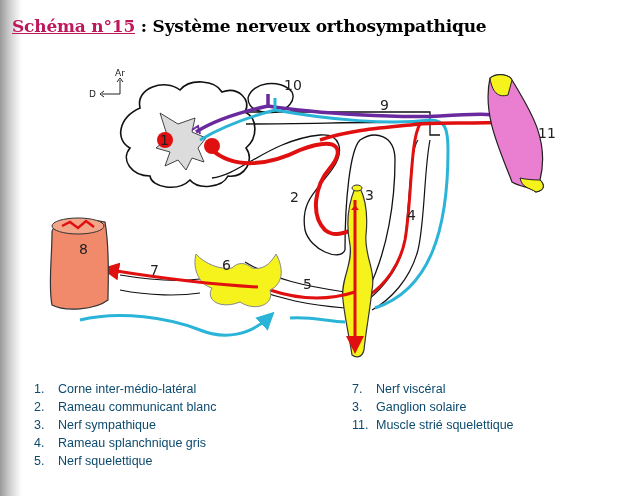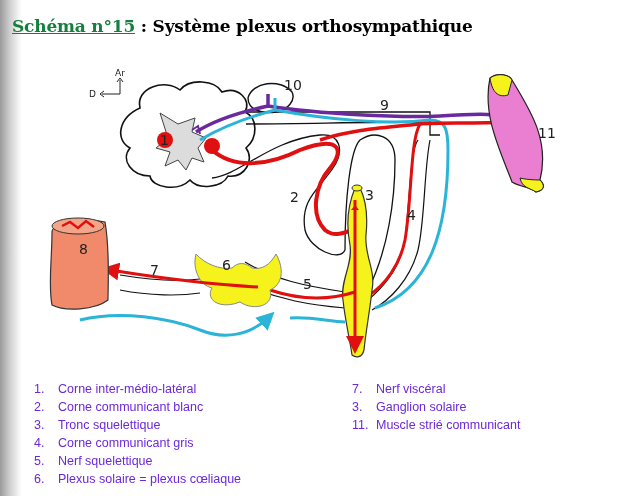--- a/index.html
+++ b/index.html
@@ -10,37 +10,37 @@
   }
   .page-shadow {
     position: absolute; left: 0; top: 0; width: 22px; height: 496px;
     background: linear-gradient(to right, #9a9a9a 0%, #cfcfcf 45%, #f4f4f4 85%, #ffffff 100%);
   }
   .title {
     position: absolute; left: 12px; top: 16px;
     font-family: "DejaVu Serif", serif; font-weight: bold; font-size: 17px;
     color: #000; white-space: nowrap; letter-spacing: -0.2px;
   }
-  .title .link { color: #15803d; text-decoration: underline; }
+  .title .link { color: #be185d; text-decoration: underline; }
   .diagram { position: absolute; left: 0; top: 50px; width: 624px; height: 320px; }
   .lbl { font-family: "DejaVu Sans", sans-serif; font-size: 14px; fill: #222; }
   .axl { font-family: "DejaVu Sans", sans-serif; font-size: 9px; fill: #222; }
-  .legend { position: absolute; top: 380px; font-size: 12.5px; color: #6d28d9; line-height: 18px; }
+  .legend { position: absolute; top: 380px; font-size: 12.5px; color: #0c4a6e; line-height: 18px; }
   .legend.col1 { left: 34px; }
   .legend.col2 { left: 352px; }
   .legend .row { white-space: nowrap; }
   .legend .num { display: inline-block; width: 24px; text-align: left; }
 </style>
 </head>
 <body>
 
 <div class="page-shadow"></div>
 
 <div class="title">
-  <span class="link">Schéma n°15</span><span> : </span><span>Système plexus orthosympathique</span>
+  <span class="link">Schéma n°15</span><span> : </span><span>Système nerveux orthosympathique</span>
 </div>
 
 <svg class="diagram" viewBox="0 50 624 320" width="624" height="320">
   <defs>
     <marker id="arR" markerWidth="6" markerHeight="6" refX="3" refY="3" orient="auto">
       <path d="M0,0 L6,3 L0,6 Z" fill="#e01010"></path>
     </marker>
     <marker id="arC" markerWidth="6" markerHeight="6" refX="3" refY="3" orient="auto">
       <path d="M0,0 L6,3 L0,6 Z" fill="#2ab4d8"></path>
     </marker>
@@ -108,24 +108,23 @@
   <text class="lbl" x="222" y="270">6</text>
   <text class="lbl" x="150" y="275">7</text>
   <text class="lbl" x="79" y="254">8</text>
   <text class="lbl" x="380" y="110">9</text>
   <text class="lbl" x="284" y="90">10</text>
   <text class="lbl" x="538" y="138">11</text>
 </svg>
 
 <div class="legend col1">
   <div class="row"><span class="num">1.</span><span>Corne inter-médio-latéral</span></div>
-  <div class="row"><span class="num">2.</span><span>Corne communicant blanc</span></div>
-  <div class="row"><span class="num">3.</span><span>Tronc squelettique</span></div>
-  <div class="row"><span class="num">4.</span><span>Corne communicant gris</span></div>
+  <div class="row"><span class="num">2.</span><span>Rameau communicant blanc</span></div>
+  <div class="row"><span class="num">3.</span><span>Nerf sympathique</span></div>
+  <div class="row"><span class="num">4.</span><span>Rameau splanchnique gris</span></div>
   <div class="row"><span class="num">5.</span><span>Nerf squelettique</span></div>
-  <div class="row"><span class="num">6.</span><span>Plexus solaire = plexus cœliaque</span></div>
 </div>
 
 <div class="legend col2">
   <div class="row"><span class="num">7.</span><span>Nerf viscéral</span></div>
   <div class="row"><span class="num">3.</span><span>Ganglion solaire</span></div>
-  <div class="row"><span class="num">11.</span><span>Muscle strié communicant</span></div>
+  <div class="row"><span class="num">11.</span><span>Muscle strié squelettique</span></div>
 </div>
 
 </body></html>

